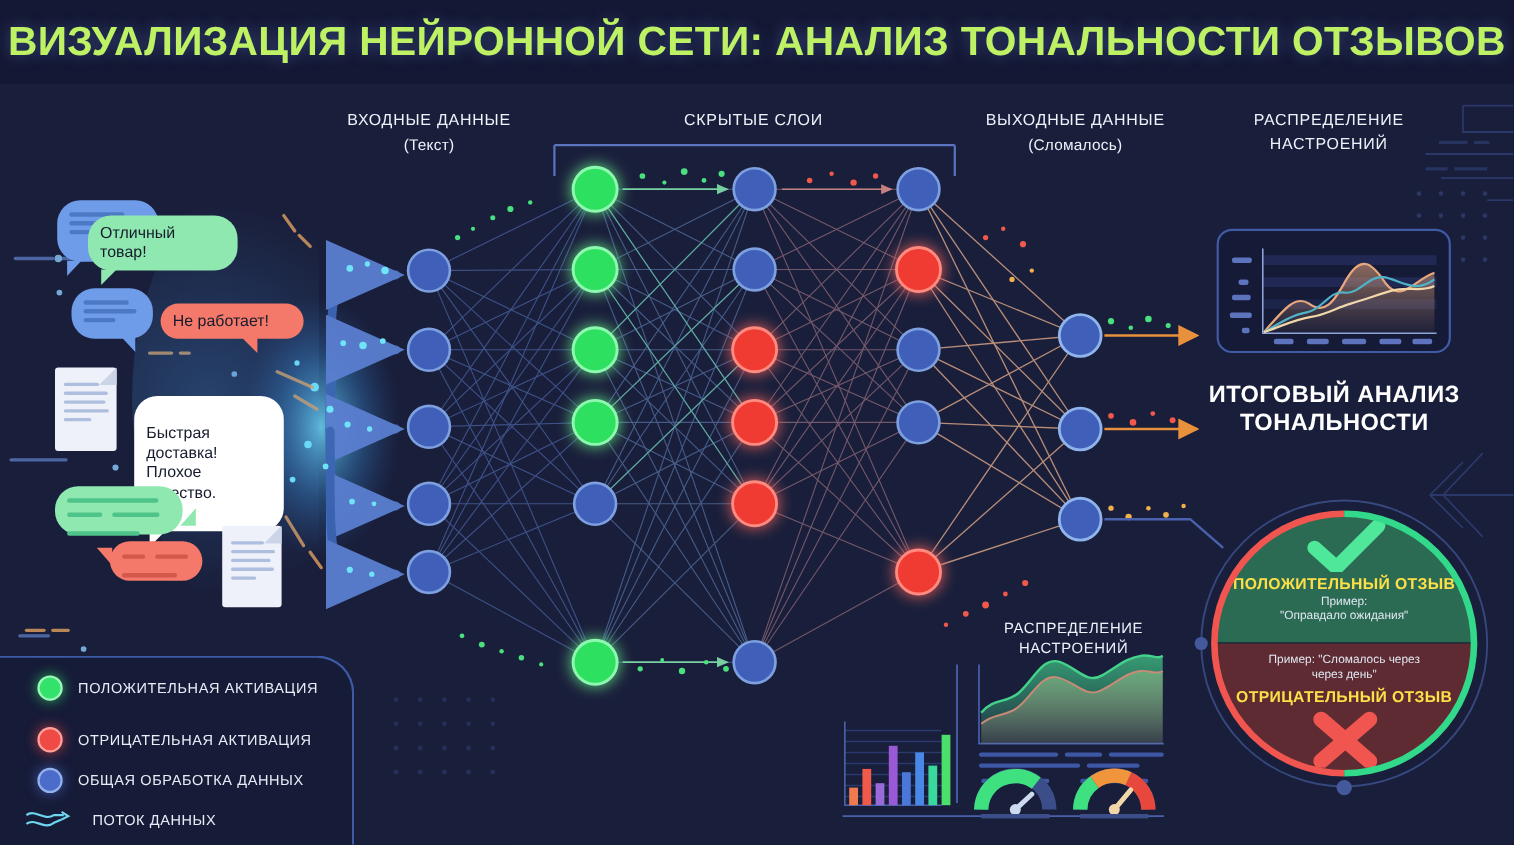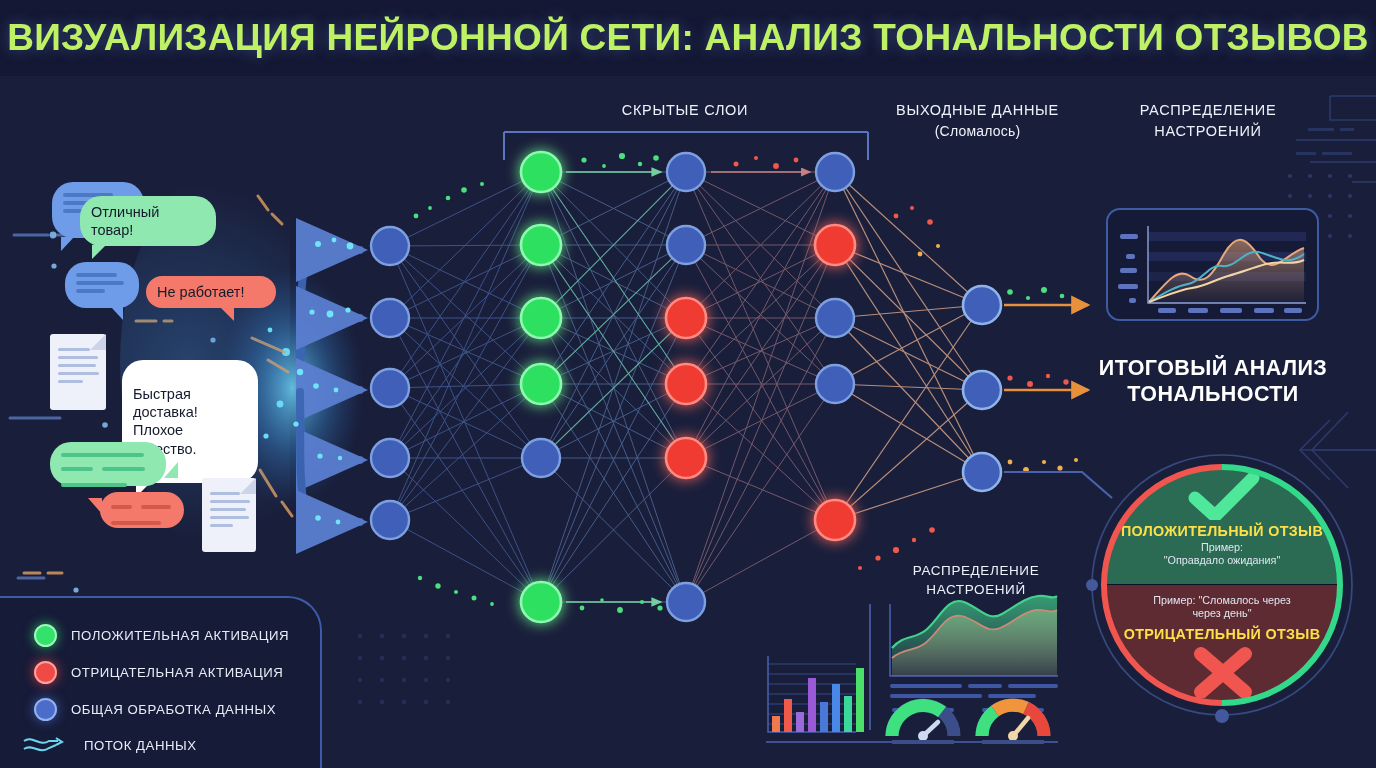--- a/index.html
+++ b/index.html
@@ -100,21 +100,21 @@
 
   
   #chartcard {
     position: absolute; left: 1106px; top: 208px; width: 213px; height: 113px;
     border: 2px solid #3f5ba4; border-radius: 14px;
     background: #151a36; z-index: 14;
   }
 
   
   #finaltext {
-    position: absolute; left: 1098px; top: 356px; width: 230px;
+    position: absolute; left: 1098px; top: 346px; width: 230px;
     text-align: center; color: #ffffff;
     font-size: 21.5px; font-weight: bold; line-height: 1.2;
     letter-spacing: .4px; z-index: 20;
   }
 
   
   #sentcircle {
     position: absolute; left: 1103px; top: 466px;
     width: 238px; height: 238px; border-radius: 50%;
     overflow: hidden; z-index: 18;
@@ -219,20 +219,24 @@
       <circle cx="1222" cy="585" r="130"></circle>
     </g>
     <circle cx="1092" cy="585" r="6" fill="#44589c"></circle>
     <circle cx="1222" cy="716" r="7" fill="#44589c"></circle>
   </svg>
 
   <div id="titlebar">
     <div id="title">ВИЗУАЛИЗАЦИЯ НЕЙРОННОЙ СЕТИ: АНАЛИЗ ТОНАЛЬНОСТИ ОТЗЫВОВ</div>
   </div>
 
+  <div class="seclabel" style="left:300px; top:100px; width:180px;">
+    <span>ВХОДНЫЕ ДАННЫЕ</span>
+    <span class="sub">(Текст)</span>
+  </div>
   <div class="seclabel" style="left:590px; top:100px; width:190px;">
     <span>СКРЫТЫЕ СЛОИ</span>
   </div>
   <div class="seclabel" style="left:880px; top:100px; width:195px;">
     <span>ВЫХОДНЫЕ ДАННЫЕ</span>
     <span class="sub">(Сломалось)</span>
   </div>
   <div class="seclabel" style="left:1118px; top:100px; width:180px;">
     <span>РАСПРЕДЕЛЕНИЕ</span>
     <span style="display:block">НАСТРОЕНИЙ</span>
@@ -606,21 +610,21 @@
     </g>
 
     <g fill="none" stroke="#e8913c" stroke-width="2.4">
       <path d="M1004 305 L1088 305" marker-end="url(#arrOrange)"></path>
       <path d="M1004 390 L1088 390" marker-end="url(#arrOrange)"></path>
     </g>
     <path d="M1004 472 L1082 472 L1112 498" fill="none" stroke="#4a62ae" stroke-width="2.2"></path>
   </svg>
 
   <div id="legend">
-    <div class="legrow" style="top:26px;text-align:right;">
+    <div class="legrow" style="top:16px;text-align:right;">
       <span class="legdot" style="background:#33e26a; border:2px solid #9ff7bc; box-shadow:0 0 12px rgba(51,226,106,.75);"></span>
       <span class="legtxt">ПОЛОЖИТЕЛЬНАЯ АКТИВАЦИЯ</span>
     </div>
     <div class="legrow" style="top:63px;">
       <span class="legdot" style="background:#f04a46; border:2px solid #ffa09a; box-shadow:0 0 12px rgba(240,74,70,.75);"></span>
       <span class="legtxt">ОТРИЦАТЕЛЬНАЯ АКТИВАЦИЯ</span>
     </div>
     <div class="legrow" style="top:100px;">
       <span class="legdot" style="background:#4c6ccb; border:2px solid #93b2ec; box-shadow:0 0 12px rgba(76,108,203,.75);"></span>
       <span class="legtxt">ОБЩАЯ ОБРАБОТКА ДАННЫХ</span>

